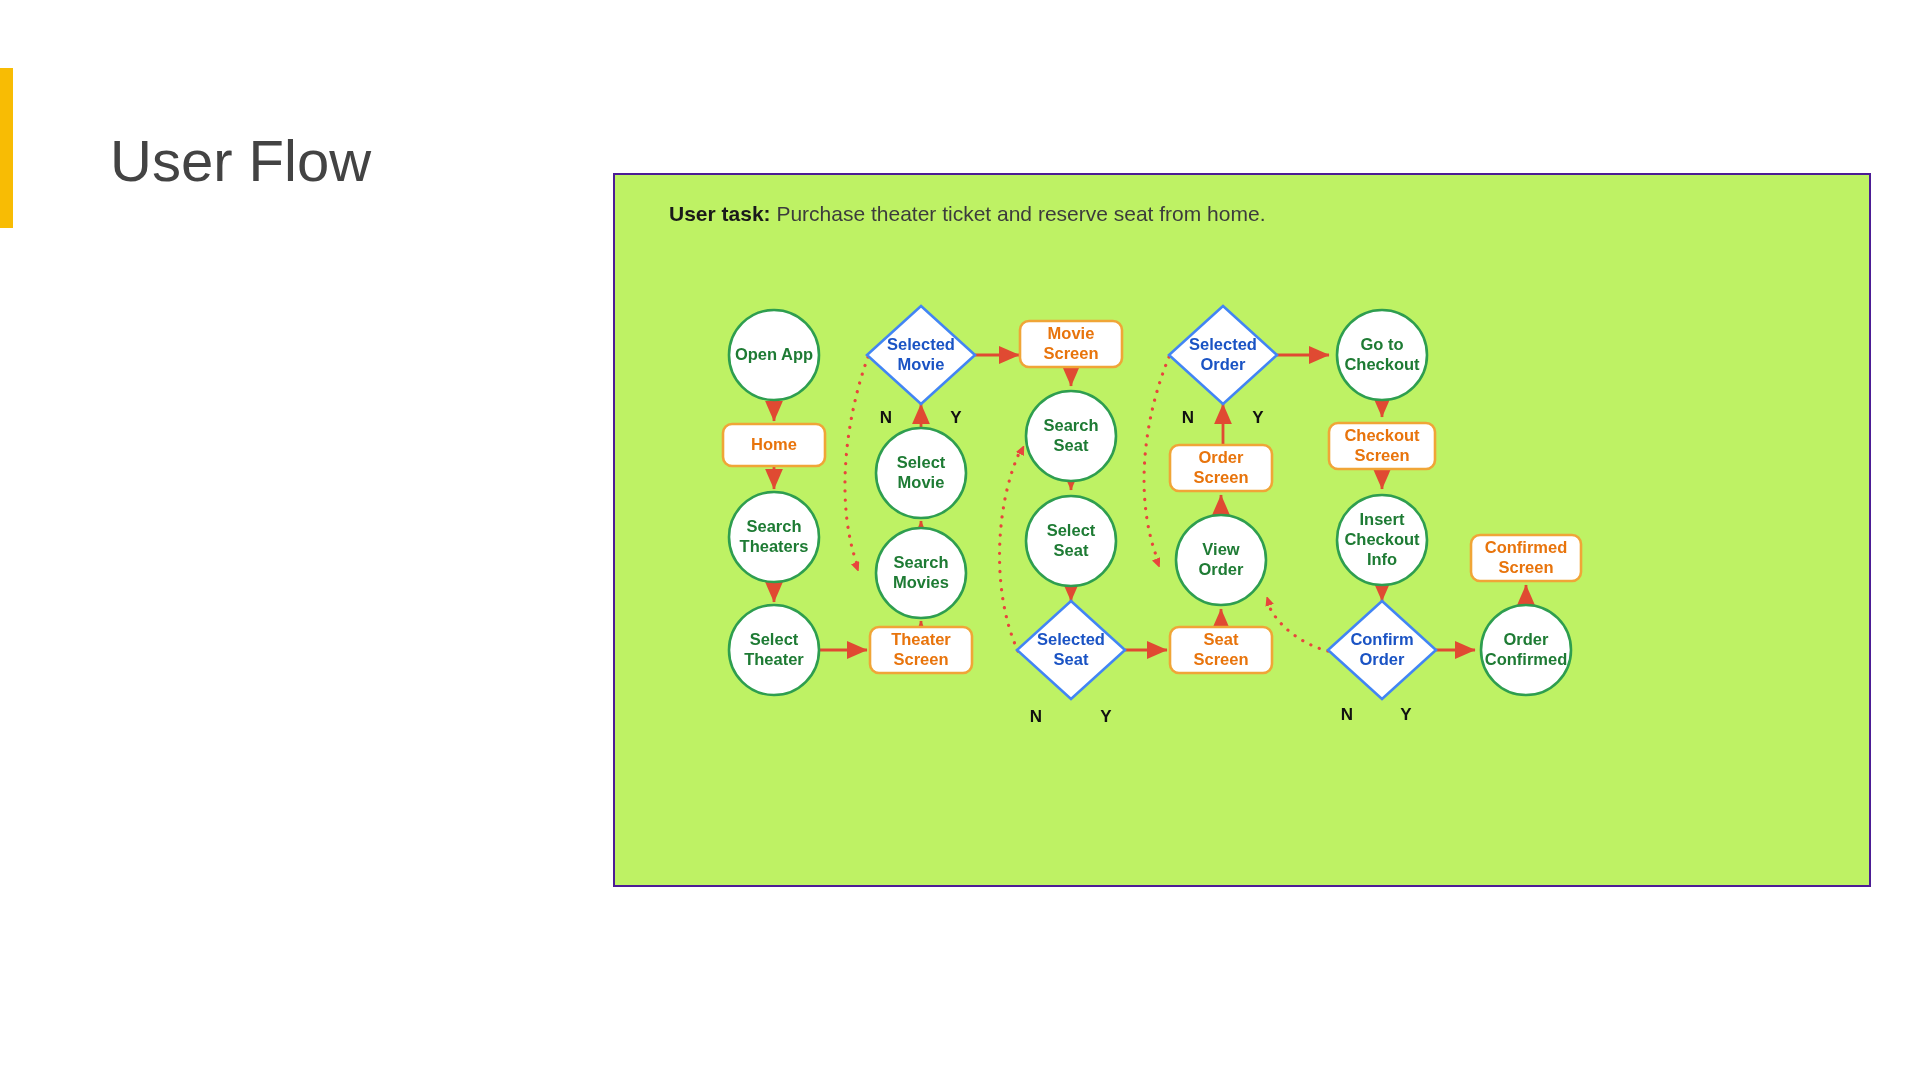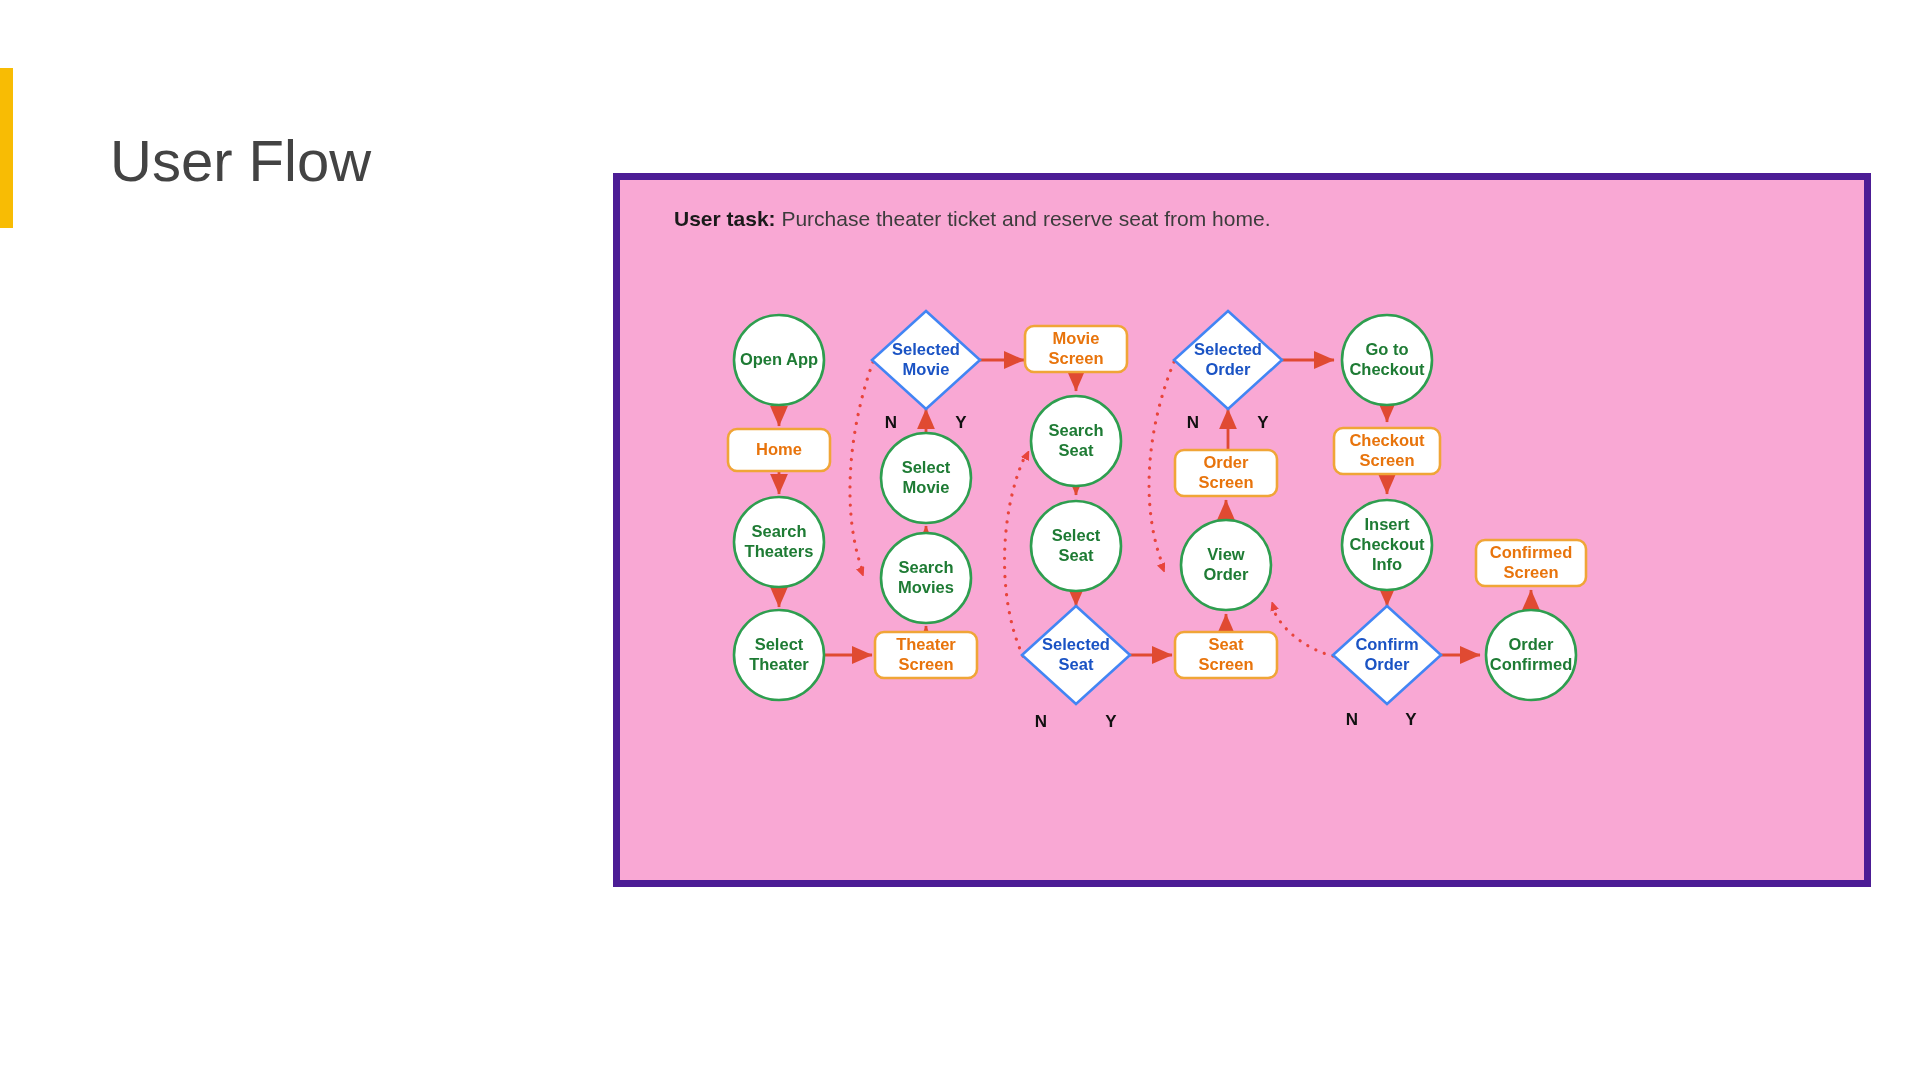--- a/index.html
+++ b/index.html
@@ -46,22 +46,22 @@
     line-height: 58px;
     color: #434343;
     font-weight: 400;
   }
   #diagram-frame {
     position: absolute;
     left: 613px;
     top: 173px;
     width: 1258px;
     height: 714px;
-    border: 7px solid #4c1d95;
-    background: #f9a8d4;
+    border: 2px solid #4c1d95;
+    background: #bef264;
     box-sizing: border-box;
   }
   #user-task {
     position: absolute;
     left: 54px;
     top: 27px;
     font-size: 21px;
     color: #3c3c3c;
     white-space: nowrap;
   }

